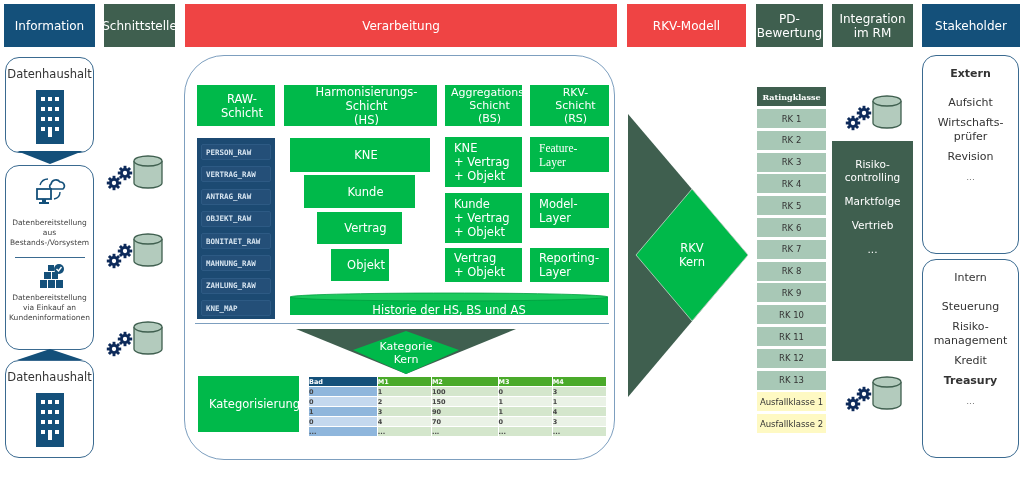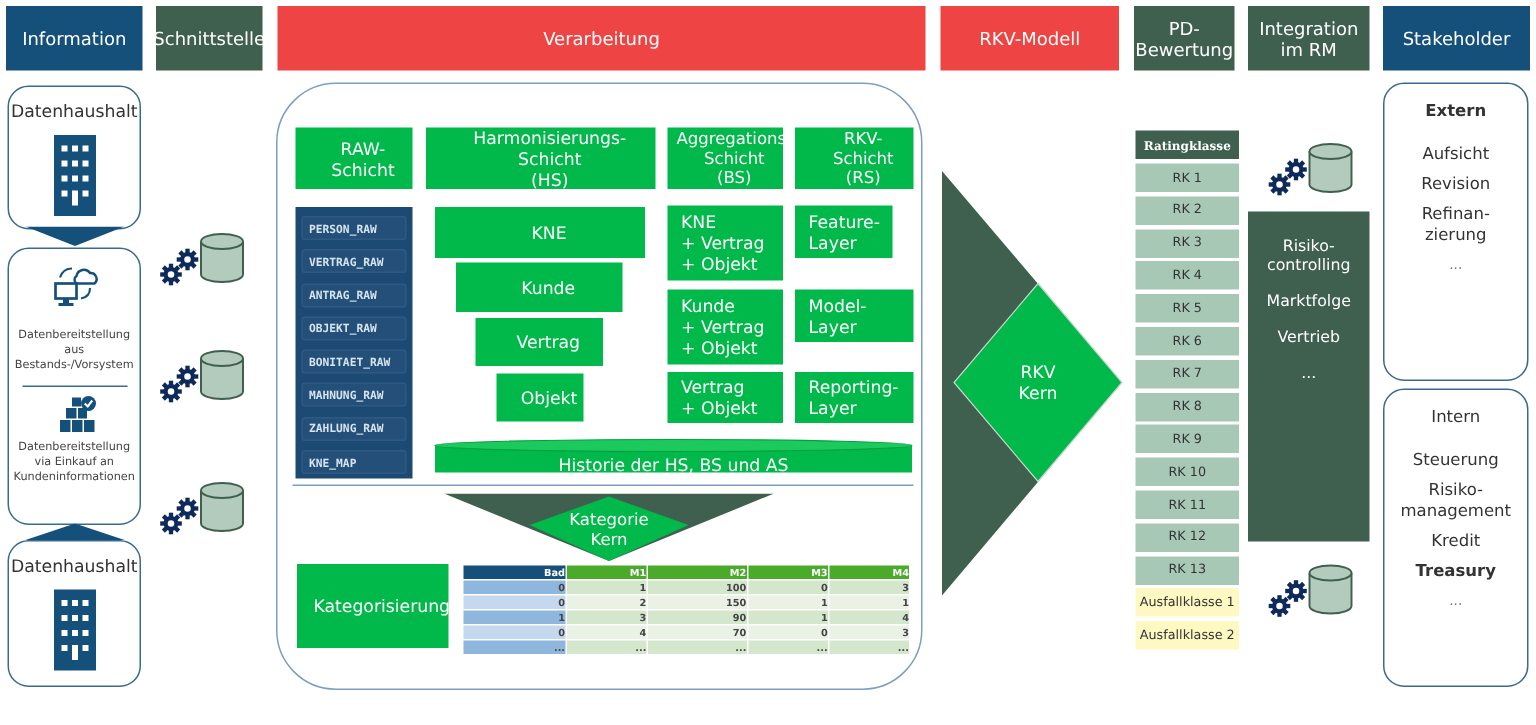--- a/index.html
+++ b/index.html
@@ -12,21 +12,21 @@
   .green { background: #ef4444; text-align: right; }
   .gbox { position: absolute; background: #00b94a; color: #fff; display: flex; align-items: center; justify-content: center; text-align: center; font-size: 11.5px; line-height: 14px; padding-left: 12px; }
   .gbox.left { justify-content: flex-start; text-align: left; padding-left: 9px; }
   .roundbox { position: absolute; border: 1.5px solid #3a6a90; border-radius: 14px; background: #fff; }
   .raw-panel { position: absolute; left: 197px; top: 138px; width: 78px; height: 181px; background: #1c4a72; padding: 6px 4px; }
   .raw-item { height: 16px; margin-bottom: 6.3px; background: #244f78; border: 1px solid #2d5a84; border-radius: 2px; color: #d6e4f0; font-family: "DejaVu Sans Mono", monospace; font-weight: bold; font-size: 7.5px; display: flex; align-items: center; padding-left: 4px; }
   .rk { position: absolute; left: 757px; width: 69px; height: 19px; background: #a8c8b6; color: #333; font-size: 8.5px; display: flex; align-items: center; justify-content: center; }
   .rk.ausfall { background: #fef9c3; }
   .stake-text { font-size: 11px; line-height: 14px; text-align: center; color: #333; }
   table.kt { position: absolute; left: 308px; top: 376px; width: 299px; border-collapse: separate; border-spacing: 1px 1px; font-size: 6.5px; font-weight: bold; color: #444; }
-  table.kt td, table.kt th { height: 9px; text-align: right; padding: 0; }
+  table.kt td, table.kt th { height: 9px; text-align: left; padding: 0; }
   table.kt th { color: #fff; }
   table.kt th.bad { background: #14507a; }
   table.kt th.m { background: #4aaa2a; }
   table.kt td.bad { background: #8fb6dc; }
   table.kt tr:nth-child(even) td.bad { background: #c4d8ee; }
   table.kt td.m { background: #d4e6cc; }
   table.kt tr:nth-child(even) td.m { background: #eaf2e6; }
 </style>
 </head>
 <body>
@@ -190,21 +190,21 @@
 
 <div class="gbox left" style="left:445px;top:137px;width:77px;height:50px;white-space:pre-line;">KNE
 + Vertrag
 + Objekt</div>
 <div class="gbox left" style="left:445px;top:193px;width:77px;height:50px;white-space:pre-line;">Kunde
 + Vertrag
 + Objekt</div>
 <div class="gbox left" style="left:445px;top:248px;width:77px;height:34px;white-space:pre-line;">Vertrag
 + Objekt</div>
 
-<div class="gbox left" style="left:530px;top:137px;width:65px;height:35px;white-space:pre-line;">Feature-
+<div class="gbox left" style="left:530px;top:137px;width:79px;height:35px;white-space:pre-line;font-family:Liberation Serif, serif;">Feature-
 Layer</div>
 <div class="gbox left" style="left:530px;top:193px;width:79px;height:35px;white-space:pre-line;">Model-
 Layer</div>
 <div class="gbox left" style="left:530px;top:248px;width:79px;height:34px;white-space:pre-line;">Reporting-
 Layer</div>
 
 <svg class="abs" style="left:288px;top:291px;" width="322" height="30">
   <path d="M2 6 v18 h318 v-18" fill="#00b94a"></path>
   <ellipse cx="161" cy="6" rx="159" ry="4" fill="#1cc95d" stroke="#00a040" stroke-width="0.8"></ellipse>
 </svg>
@@ -306,23 +306,23 @@
   <div style="white-space:pre-line;margin-bottom:11px;">Vertrieb</div>
   <div style="white-space:pre-line;">...</div>
 </div>
 <svg class="abs" style="left:843px;top:372px;" width="64" height="42">
     <use href="#gearsdb"></use>
   </svg>
 
 <div class="roundbox" style="left:922px;top:55px;width:97px;height:199px;">
   <div class="stake-text" style="margin-top:11px;margin-bottom:15px;font-weight:bold;">Extern</div>
   <div class="stake-text" style="margin-bottom:6px;">Aufsicht</div>
+  <div class="stake-text" style="margin-bottom:6px;white-space:pre-line;">Wirtschafts-
+prüfer</div>
   <div class="stake-text" style="margin-bottom:6px;">Revision</div>
-  <div class="stake-text" style="margin-bottom:6px;white-space:pre-line;">Refinan-
-zierung</div>
   <div class="stake-text" style="color:#777;font-size:9px;">...</div>
 </div>
 <div class="roundbox" style="left:922px;top:259px;width:97px;height:199px;">
   <div class="stake-text" style="margin-top:11px;margin-bottom:15px;">Intern</div>
   <div class="stake-text" style="margin-bottom:6px;">Steuerung</div>
   <div class="stake-text" style="margin-bottom:6px;white-space:pre-line;">Risiko-
 management</div>
   <div class="stake-text" style="margin-bottom:6px;">Kredit</div>
   <div class="stake-text" style="margin-bottom:6px;font-weight:bold;">Treasury</div>
   <div class="stake-text" style="color:#777;font-size:9px;">...</div>

